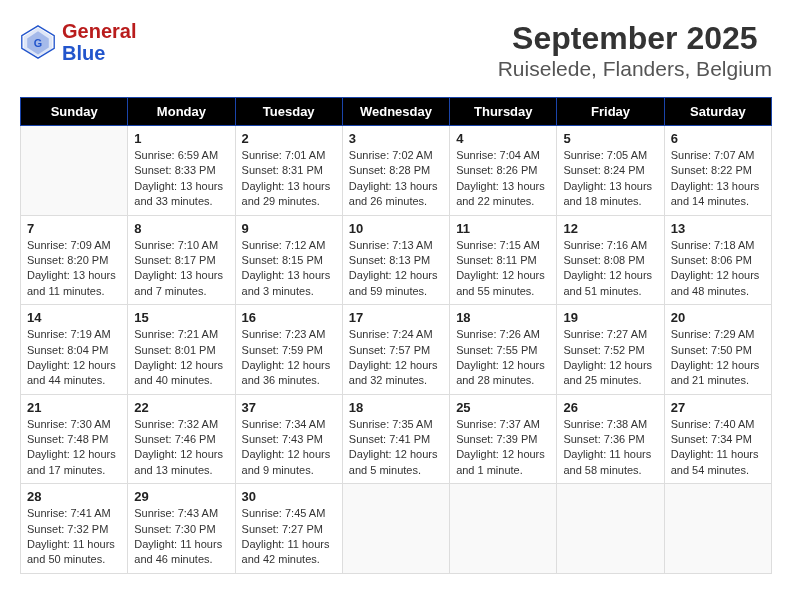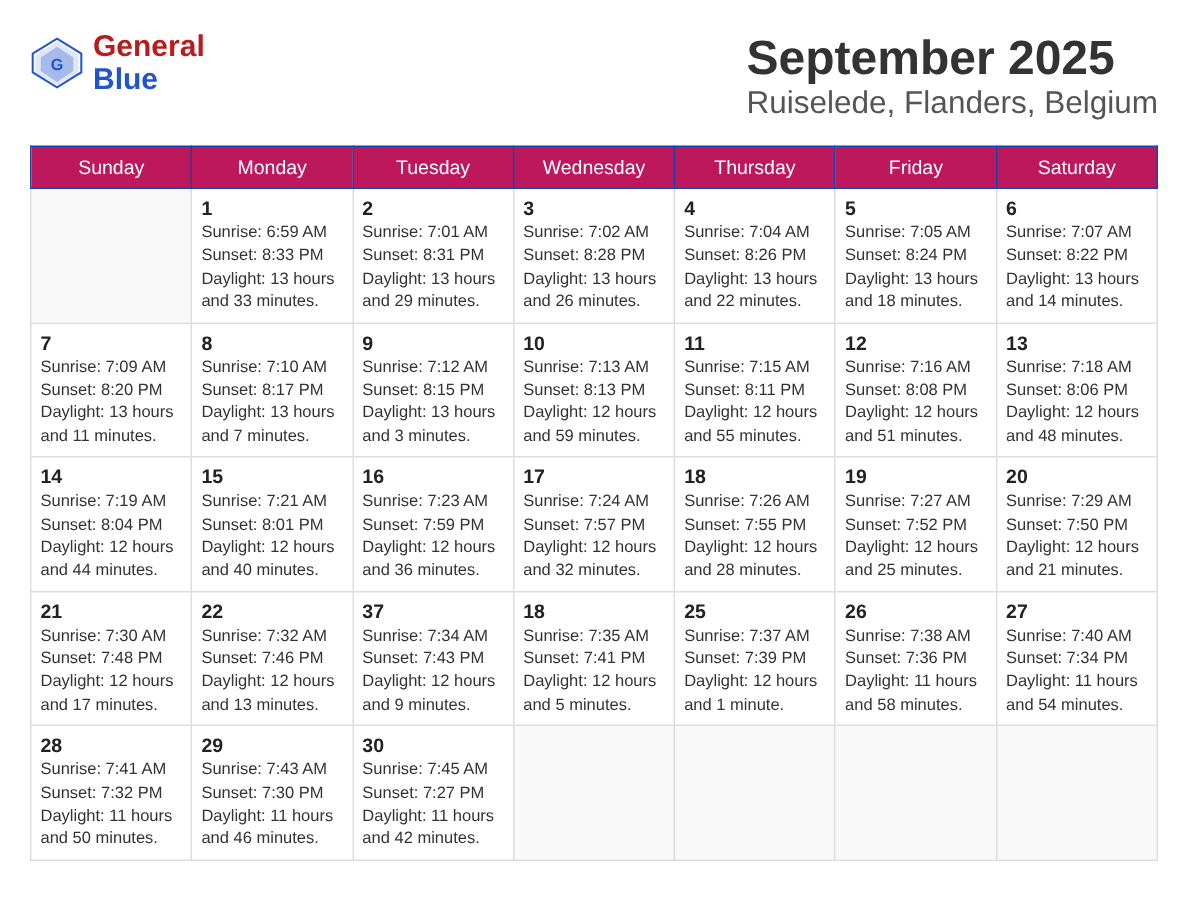--- a/index.html
+++ b/index.html
@@ -26,43 +26,43 @@
       font-weight: bold;
       line-height: 1.1;
     }
     .logo-text .general { color: #b91c1c; }
     .logo-text .blue { color: #2255cc; }
     .logo-icon {
       width: 36px;
       height: 36px;
     }
     .title-section {
-      text-align: left;
+      text-align: center;
     }
     .month-title {
       font-size: 32px;
       font-weight: bold;
       color: #333;
     }
     .location {
       font-size: 21px;
       color: #555;
     }
     .calendar {
       width: 100%;
       border-collapse: collapse;
       border: 1px solid #ccc;
     }
     .calendar th {
-      background-color: #be185d;
+      background-color: #000000;
       color: white;
       text-align: center;
       padding: 6px 4px;
       font-size: 13px;
-      font-weight: normal;
+      font-weight: bold;
       border: 1px solid #1a44aa;
     }
     .calendar td {
       vertical-align: top;
       padding: 5px 6px;
       border: 1px solid #ddd;
       width: calc(100%/7);
       min-height: 80px;
       background: #fff;
       font-size: 11px;

